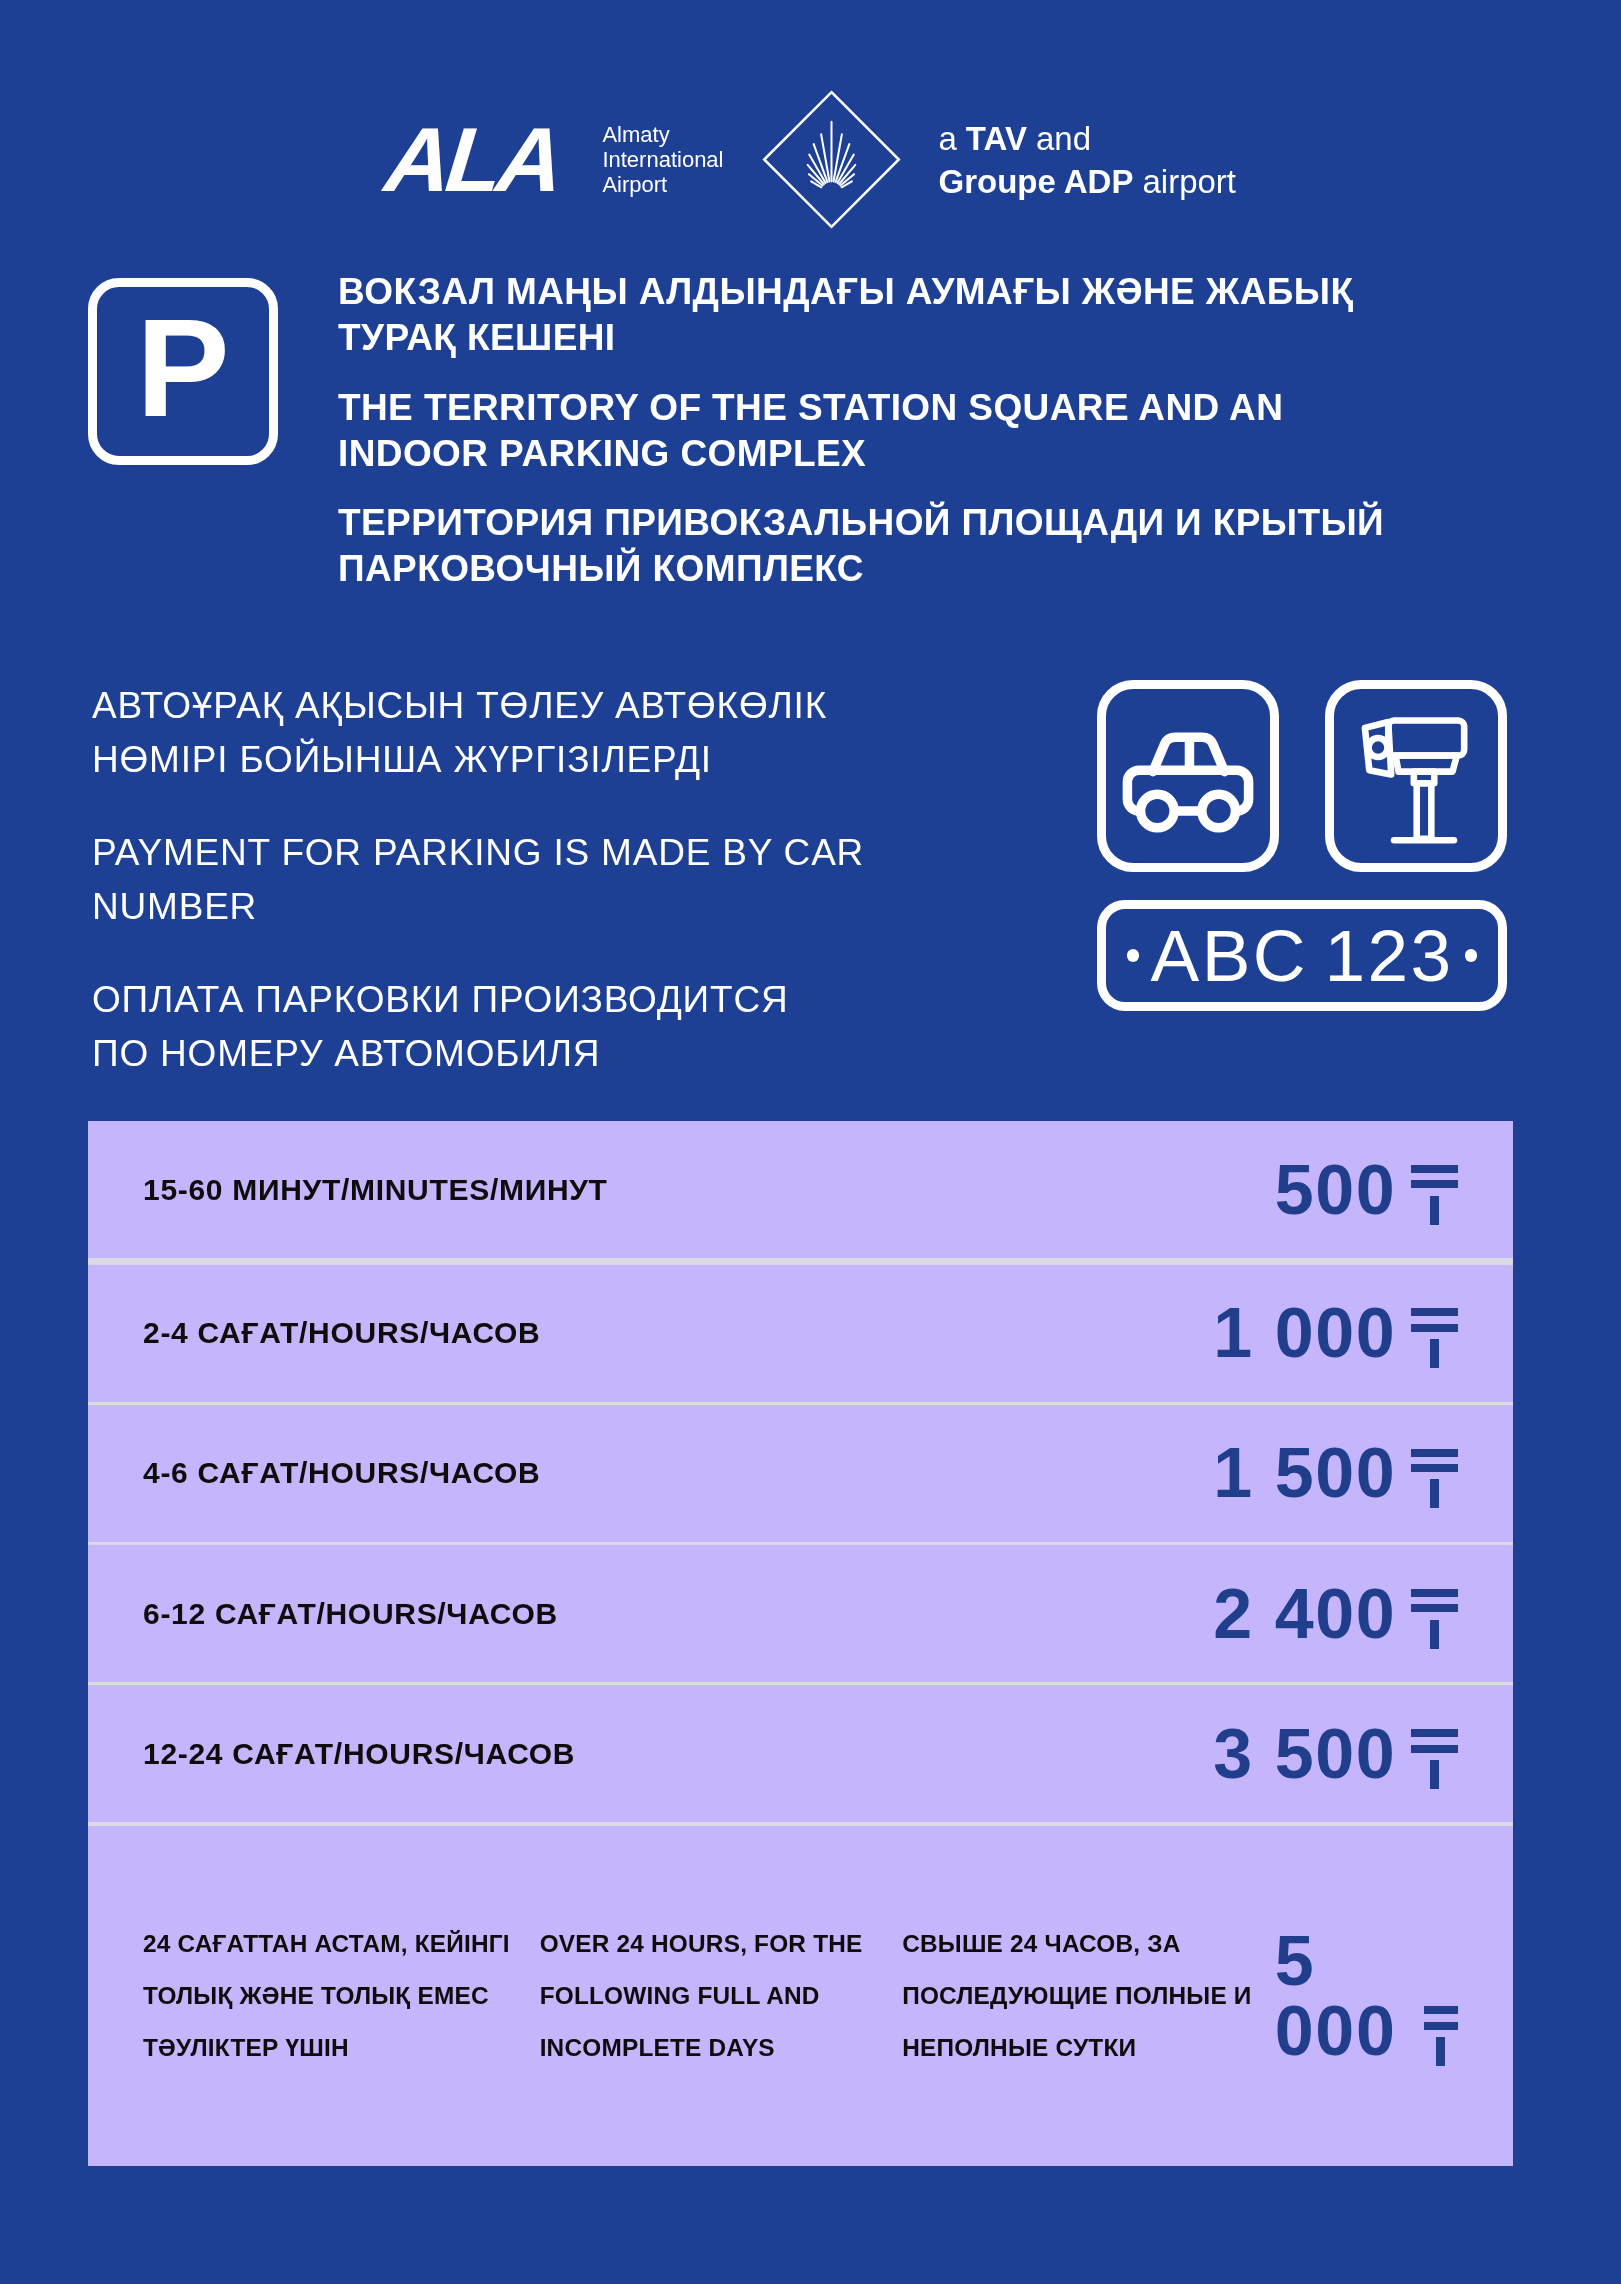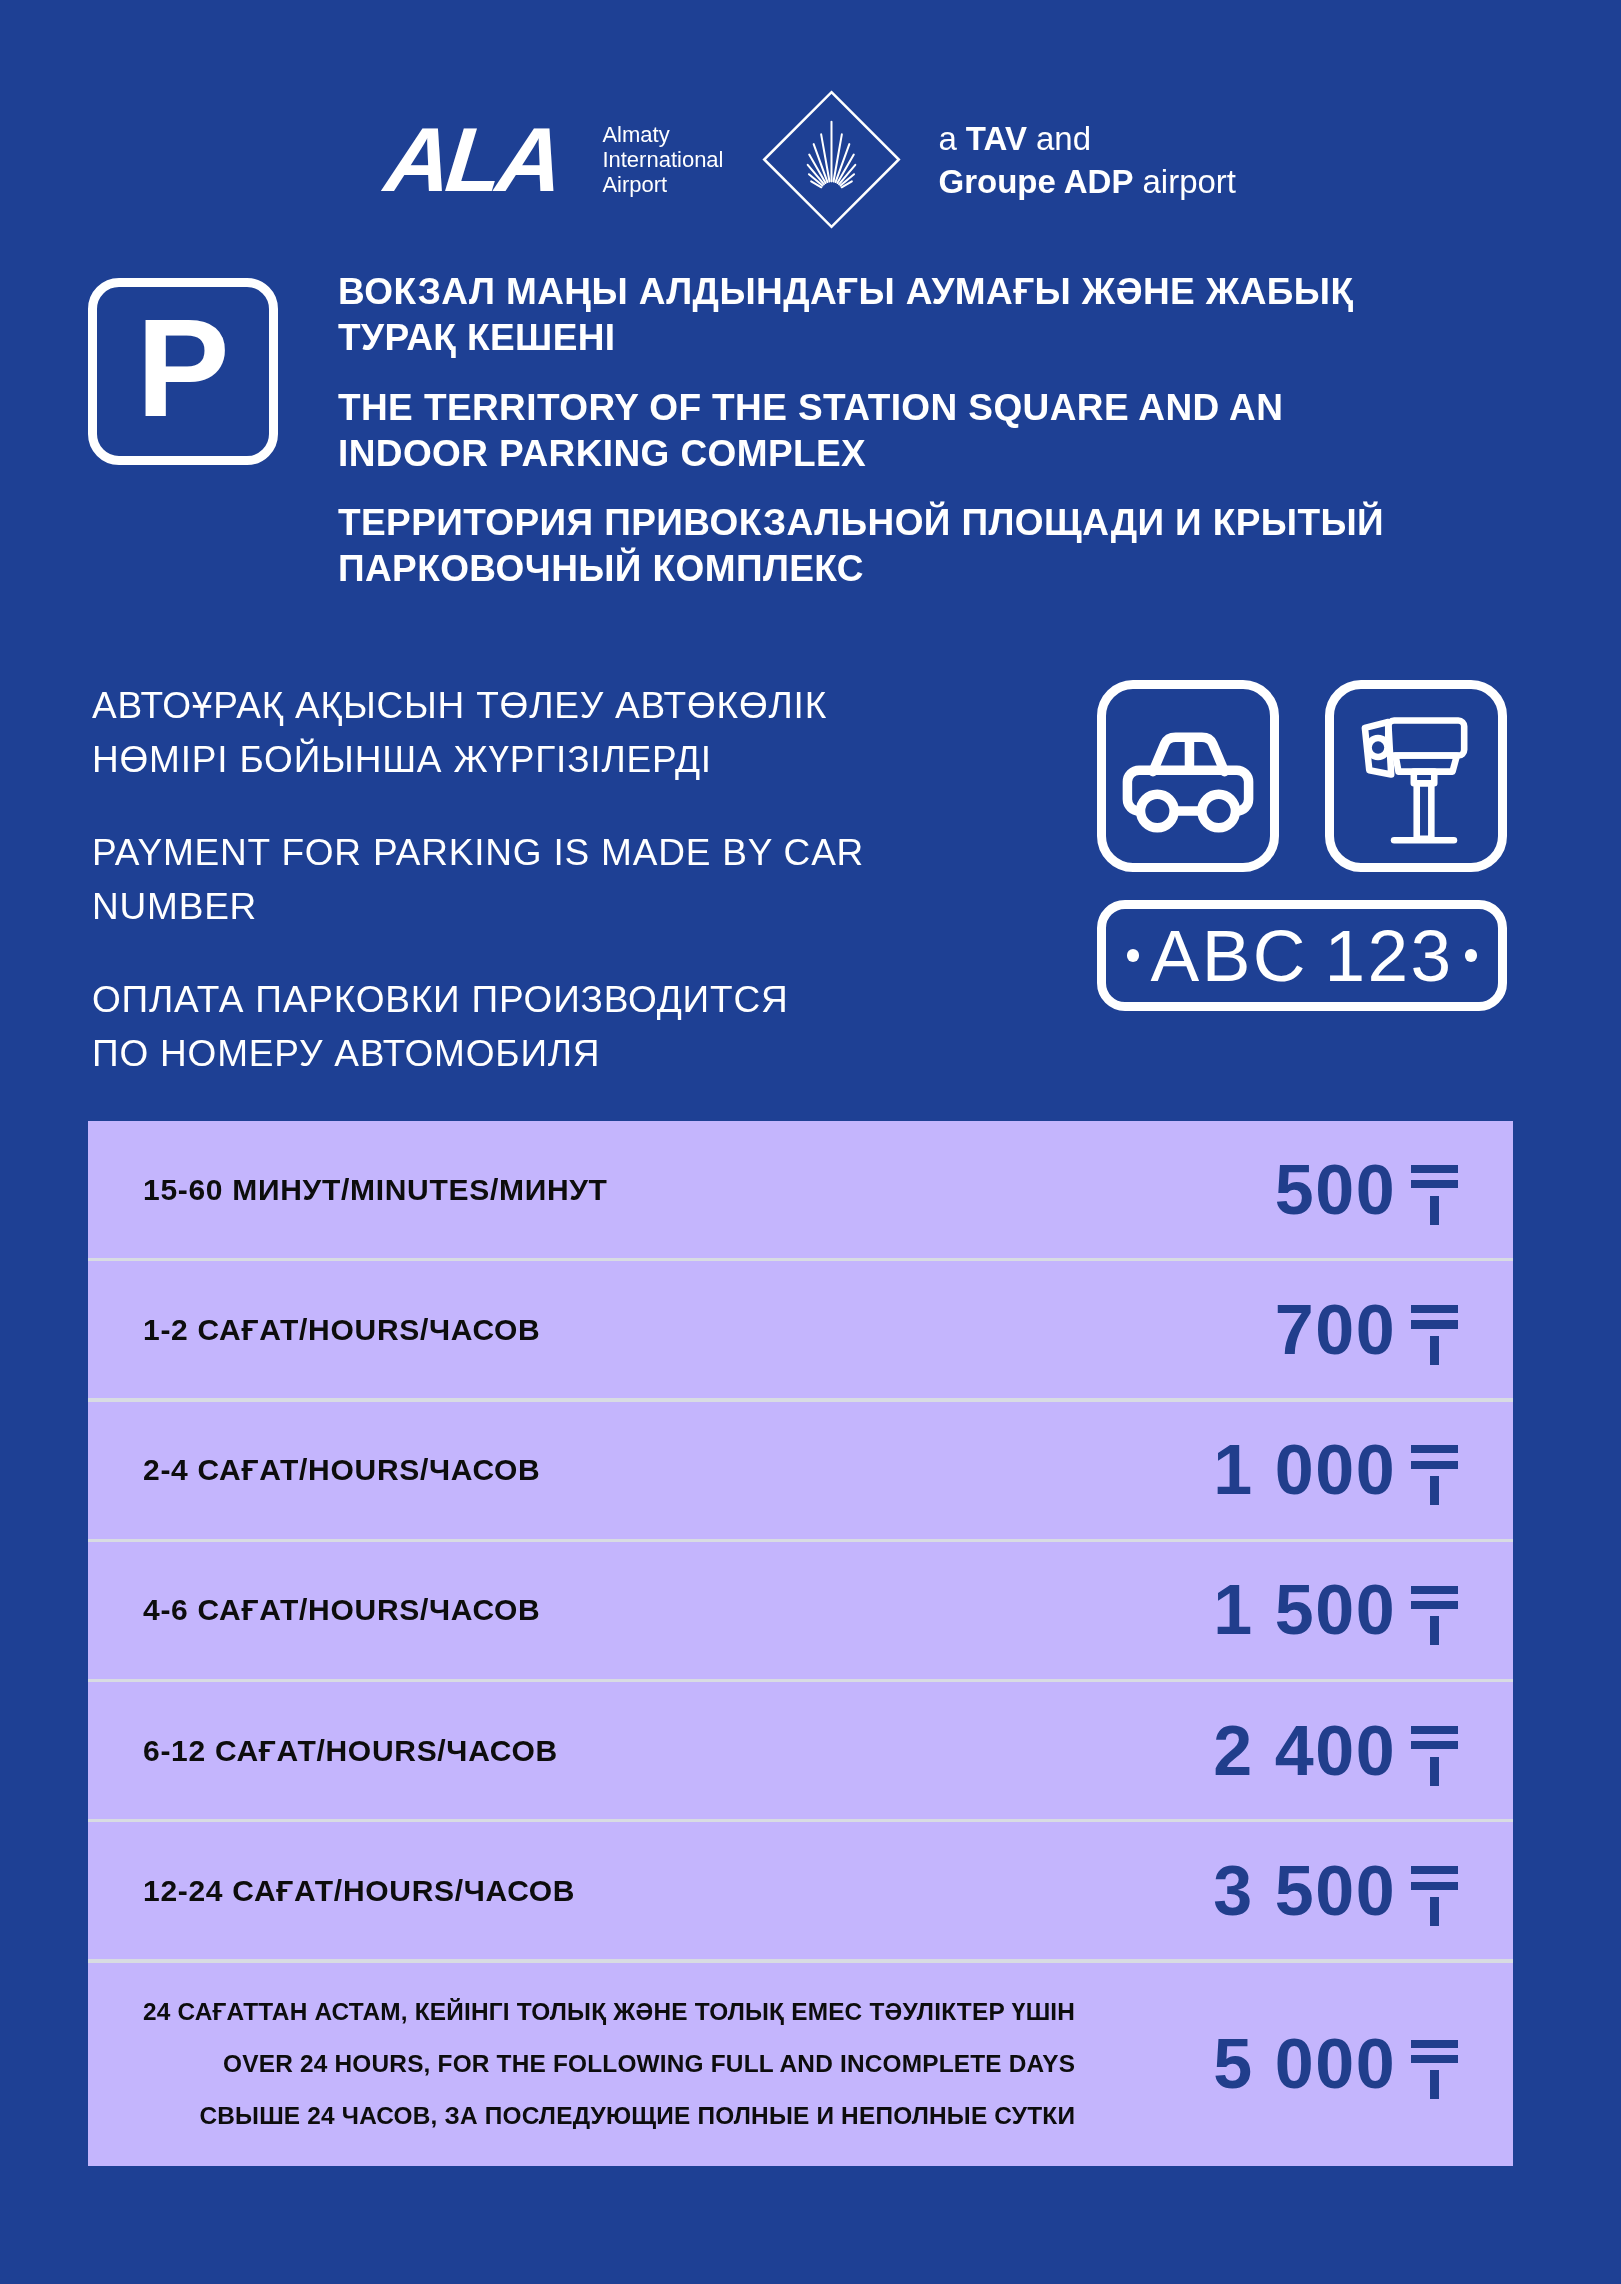--- a/index.html
+++ b/index.html
@@ -51,21 +51,21 @@
          padding:0 55px;flex:none;}
   .t-row.last{flex:1;height:auto;}
   .t-divider{height:3.3px;background:#D8DCE2;flex:none;}
   .row-label{font-size:30px;font-weight:700;color:#0d0d0d;letter-spacing:0.7px;}
   .row-price{display:flex;align-items:flex-end;color:#213E8C;}
   .price-num{font-size:70px;font-weight:700;letter-spacing:1.6px;line-height:1;}
   .tenge{display:inline-flex;flex-direction:column;align-items:center;
          width:47px;margin-left:14.6px;margin-top:1.6px;}
   .tenge .tb{display:block;width:100%;height:8.1px;background:#213E8C;margin-bottom:7.3px;}
   .tenge .ts{display:block;width:9px;height:29px;background:#213E8C;}
-  .last-lines{display:flex;flex-direction:column;align-items:flex-end;}
+  .last-lines{display:flex;flex-direction:row;}
   .last-line{font-size:24.4px;font-weight:700;color:#0d0d0d;line-height:52px;
              letter-spacing:0.2px;}
 
   svg{display:block;}
 </style>
 </head>
 <body>
 
 <div id="header">
   <div class="ala-wordmark">ALA</div>
@@ -171,31 +171,20 @@
       <span class="price-num">500</span>
       <span class="tenge">
           <i class="tb"></i>
           <i class="tb"></i>
           <i class="ts"></i>
         </span>
     </div>
   </div>
   <div class="t-divider"></div>
 
-  <div class="t-row">
-    <div class="row-label">1-2 САҒАТ/HOURS/ЧАСОВ</div>
-    <div class="row-price">
-      <span class="price-num">700</span>
-      <span class="tenge">
-          <i class="tb"></i>
-          <i class="tb"></i>
-          <i class="ts"></i>
-        </span>
-    </div>
-  </div>
   <div class="t-divider"></div>
 
   <div class="t-row">
     <div class="row-label">2-4 САҒАТ/HOURS/ЧАСОВ</div>
     <div class="row-price">
       <span class="price-num">1 000</span>
       <span class="tenge">
           <i class="tb"></i>
           <i class="tb"></i>
           <i class="ts"></i>

